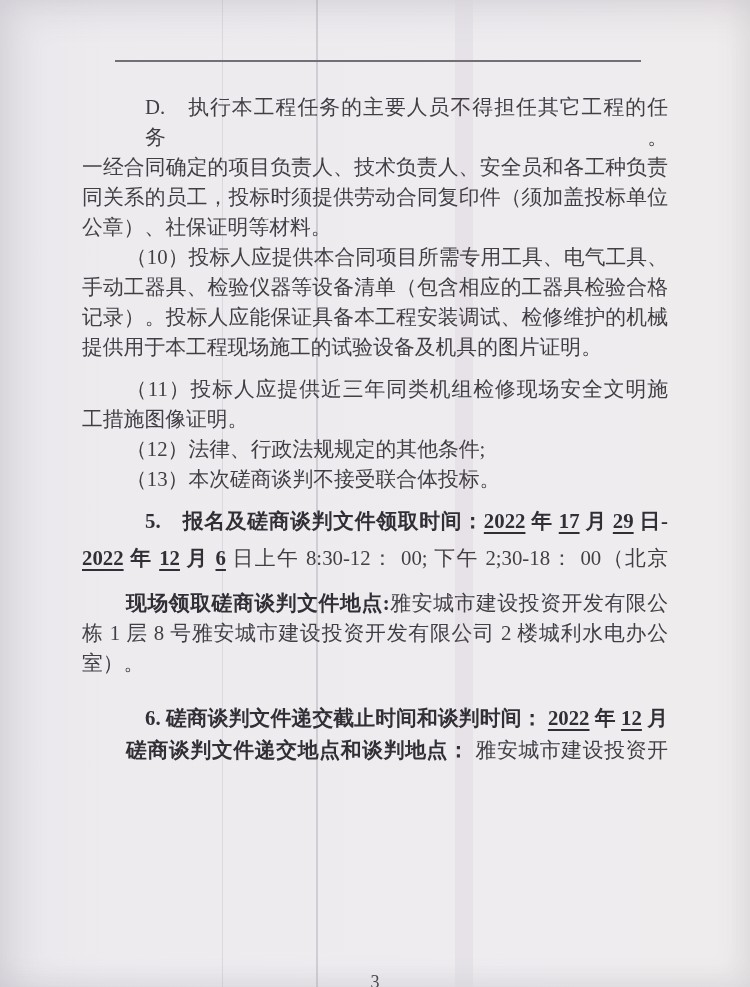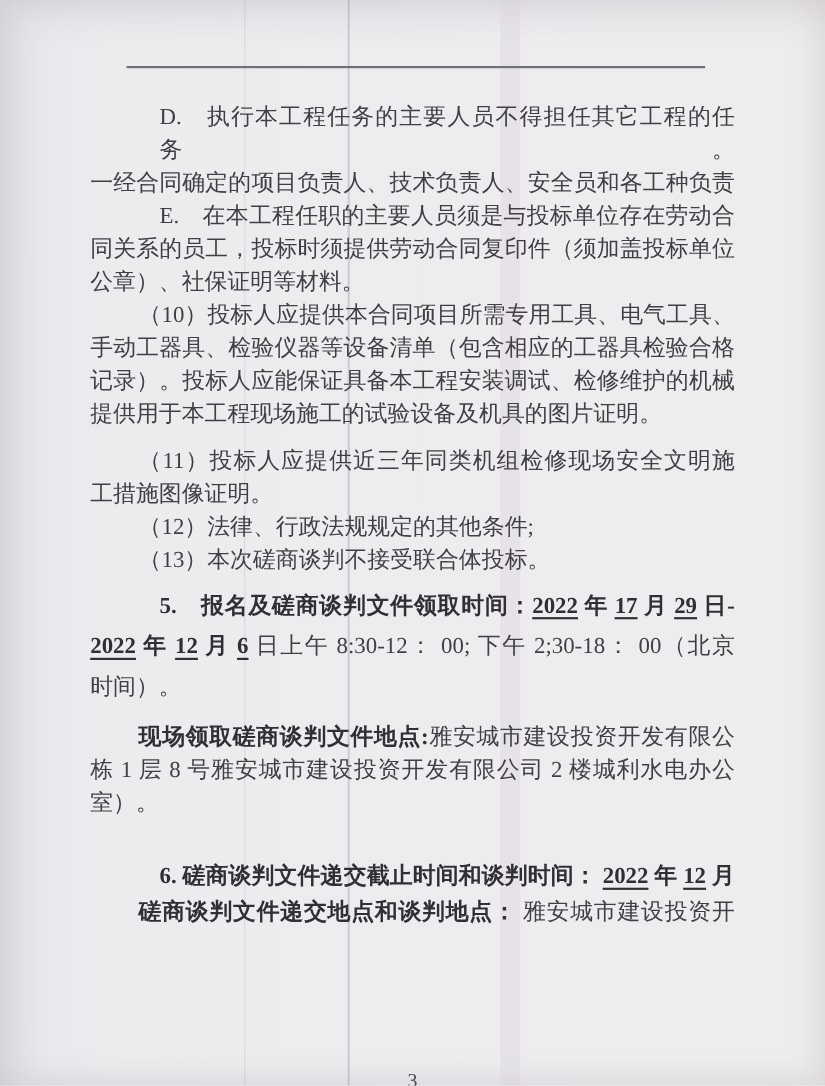--- a/index.html
+++ b/index.html
@@ -35,53 +35,51 @@
     text-align:justify;text-align-last:justify;
     line-height:30px;white-space:pre-wrap;font-family:Liberation Serif, serif;
   }
   .line.last{text-align-last:left;}
   .ind63{padding-left:63px;}
   .ind44{padding-left:44px;}
   .lh37{line-height:37px;}
   .lh32{line-height:32px;}
   .g8{margin-top:8px;}
   .g12{margin-top:12px;}
-  .g36{margin-top:36px;}
+  .g36{margin-top:24px;}
   .b{font-weight:700;color:var(--ink-bold);}
   .u{text-decoration:underline;text-decoration-thickness:1.6px;text-underline-offset:4px;}
   .page-number{
     position:absolute;left:50%;transform:translateX(-50%);top:972px;
     font-size:18px;color:#4a484e;
   }
 </style>
 </head>
 <body>
 
 <div class="page">
   <div class="scanline a"></div>
   <div class="scanline b2"></div>
   <div class="scanline c"></div>
   <div class="header-rule"></div>
   <div class="content">
       <div class="line ind63"><span class="">D.　执行本工程任务的主要人员不得担任其它工程的任务。</span></div>
       <div class="line"><span class="">一经合同确定的项目负责人、技术负责人、安全员和各工种负责</span></div>
-      <div class="line ind63"><span class="">E.　在本工程任职的主要人员须是与投标单位存在劳动合</span></div>
       <div class="line"><span class="">同关系的员工，投标时须提供劳动合同复印件（须加盖投标单位</span></div>
       <div class="line last"><span class="">公章）、社保证明等材料。</span></div>
       <div class="line ind44"><span class="">（10）投标人应提供本合同项目所需专用工具、电气工具、</span></div>
       <div class="line"><span class="">手动工器具、检验仪器等设备清单（包含相应的工器具检验合格</span></div>
       <div class="line"><span class="">记录）。投标人应能保证具备本工程安装调试、检修维护的机械</span></div>
       <div class="line last"><span class="">提供用于本工程现场施工的试验设备及机具的图片证明。</span></div>
       <div class="line ind44 g12"><span class="">（11）投标人应提供近三年同类机组检修现场安全文明施</span></div>
       <div class="line last"><span class="">工措施图像证明。</span></div>
       <div class="line ind44 last"><span class="">（12）法律、行政法规规定的其他条件;</span></div>
       <div class="line ind44 last"><span class="">（13）本次磋商谈判不接受联合体投标。</span></div>
       <div class="line ind63 lh37 g8"><span class="b">5.　报名及磋商谈判文件领取时间：</span><span class="b u">2022</span><span class="b"> 年 </span><span class="b u">17</span><span class="b"> 月 </span><span class="b u">29</span><span class="b"> 日-</span></div>
       <div class="line lh37"><span class="b u">2022</span><span class="b"> 年 </span><span class="b u">12</span><span class="b"> 月 </span><span class="b u">6</span><span class=""> 日上午 8:30-12： 00; 下午 2;30-18： 00（北京</span></div>
-      <div class="line lh37 last"><span class="">时间）。</span></div>
       <div class="line ind44 g12"><span class="b">现场领取磋商谈判文件地点:</span><span class="">雅安城市建设投资开发有限公</span></div>
       <div class="line"><span class="">栋 1 层 8 号雅安城市建设投资开发有限公司 2 楼城利水电办公</span></div>
       <div class="line last"><span class="">室）。</span></div>
       <div class="line ind63 lh32 g36"><span class="b">6. 磋商谈判文件递交截止时间和谈判时间： </span><span class="b u">2022</span><span class="b"> 年 </span><span class="b u">12</span><span class="b"> 月</span></div>
       <div class="line ind44 lh32"><span class="b">磋商谈判文件递交地点和谈判地点：</span><span class=""> 雅安城市建设投资开</span></div>
     </div>
   <div class="page-number">3</div>
 </div>
 
 </body></html>

